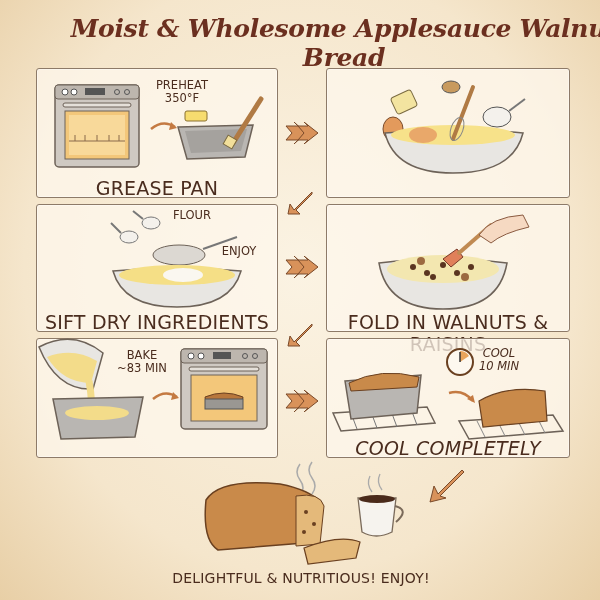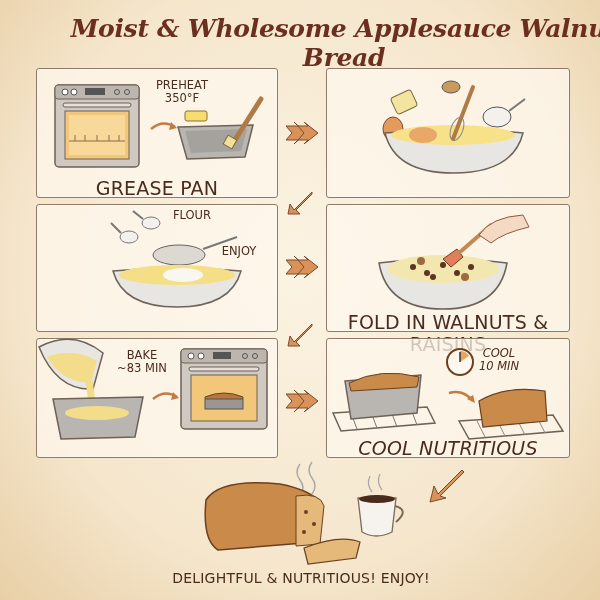--- a/index.html
+++ b/index.html
@@ -118,20 +118,21 @@
       <line x1="14" y1="24" x2="4" y2="14" stroke="#777" stroke-width="2"></line>
       <ellipse cx="44" cy="14" rx="9" ry="6" fill="#f4f1ec" stroke="#777"></ellipse>
       <line x1="36" y1="10" x2="26" y2="2" stroke="#777" stroke-width="2"></line>
       <ellipse cx="72" cy="46" rx="26" ry="10" fill="#dcd8d2" stroke="#6d6258"></ellipse>
       <line x1="96" y1="40" x2="130" y2="28" stroke="#777" stroke-width="2"></line>
       <path d="M6 62 Q70 56 134 62 Q124 98 70 98 Q16 98 6 62 Z" fill="#e8e6e2" stroke="#6d6258" stroke-width="1.5"></path>
       <ellipse cx="70" cy="66" rx="58" ry="10" fill="#f5df86"></ellipse>
       <ellipse cx="76" cy="66" rx="20" ry="7" fill="#faf7f0"></ellipse>
     </svg>
   </div>
+  <div class="label" style="top:106px;">SIFT DRY INGREDIENTS</div>
 </div>
 
 <div class="arrow" style="left:284px;top:256px;">
   <svg width="36" height="22">
       <path d="M2 4 L14 4 L10 0 L22 11 L10 22 L14 18 L2 18 L8 11 Z" fill="#d9925a" stroke="#7a4a2a" stroke-width="1"></path>
       <path d="M14 4 L24 4 L20 0 L34 11 L20 22 L24 18 L14 18 L20 11 Z" fill="#d9925a" stroke="#7a4a2a" stroke-width="1"></path>
     </svg>
 </div>
 
 <div class="panel" style="left:326px;top:204px;width:242px;height:126px;">
@@ -238,21 +239,21 @@
   <div style="position:absolute;left:130px;top:42px;">
     <svg width="110" height="60" viewBox="0 0 110 60">
       <path d="M2 40 L96 34 L106 50 L12 58 Z" fill="none" stroke="#6d6258" stroke-width="1.5"></path>
       <line x1="20" y1="40" x2="28" y2="56" stroke="#888"></line>
         <line x1="40" y1="39" x2="48" y2="55" stroke="#888"></line>
         <line x1="60" y1="38" x2="68" y2="54" stroke="#888"></line>
         <line x1="80" y1="36" x2="88" y2="52" stroke="#888"></line>
       <path d="M22 20 Q50 4 88 10 L90 40 L26 46 Z" fill="#c98a4a" stroke="#6a4020" stroke-width="1.2"></path>
     </svg>
   </div>
-  <div class="label" style="top:98px;">COOL NUTRITIOUS</div>
+  <div class="label" style="top:98px;">COOL COMPLETELY</div>
 </div>
 
 <div class="arrow" style="left:424px;top:468px;">
   <svg width="40" height="36">
       <path d="M38 2 L14 26 L10 18 L6 34 L22 30 L16 28 L40 4 Z" fill="#d9925a" stroke="#7a4a2a" stroke-width="1"></path>
     </svg>
 </div>
 
 <div style="position:absolute;left:200px;top:456px;">
   <svg width="220" height="112" viewBox="0 0 220 112">

